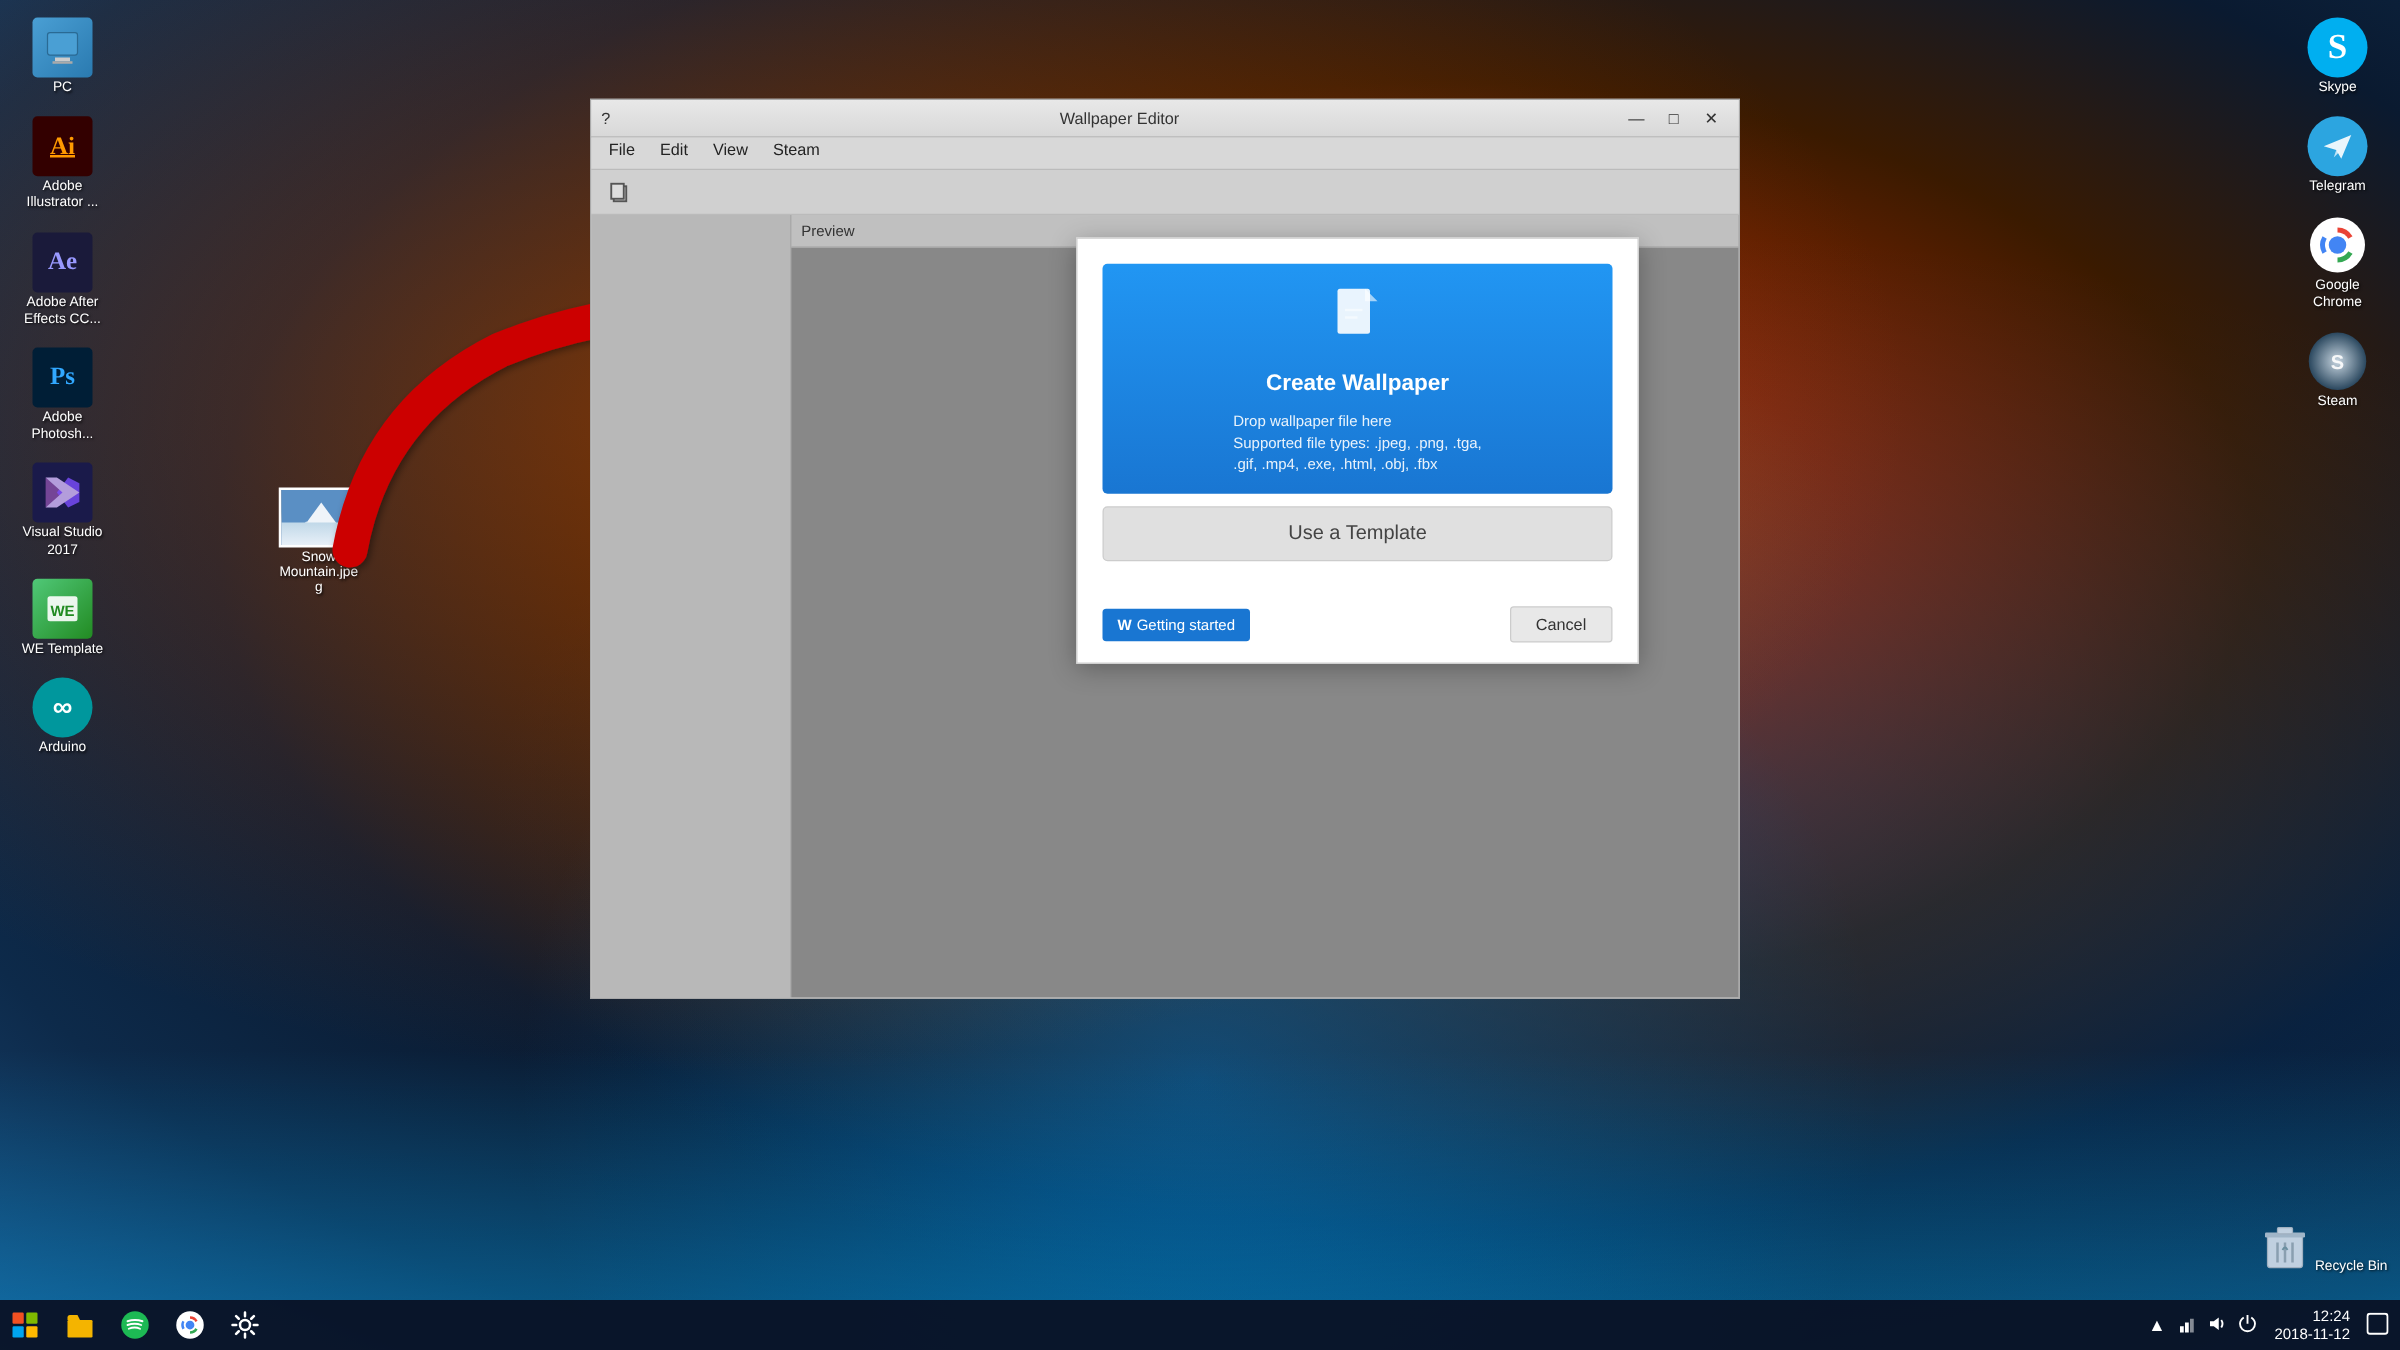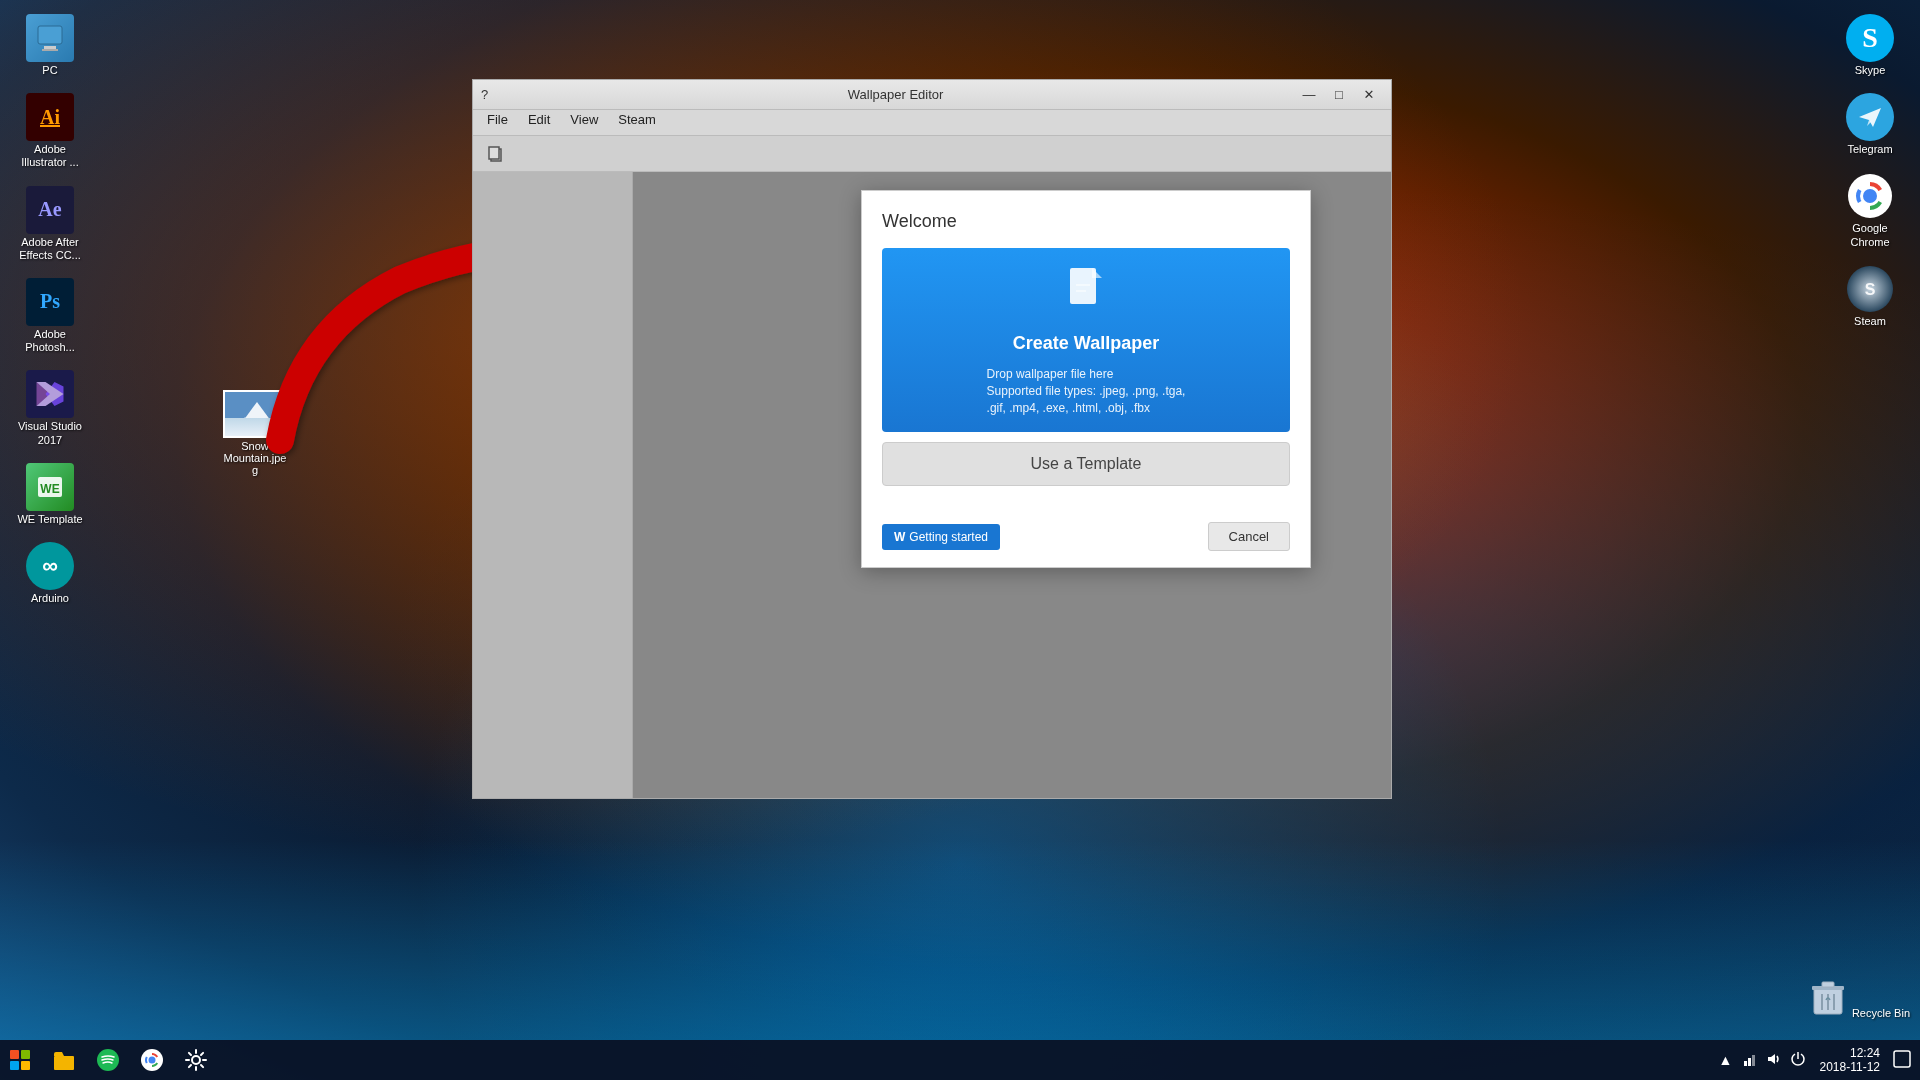--- a/index.html
+++ b/index.html
@@ -689,24 +689,26 @@
       <div class="we-toolbar-btn">
         <svg width="18" height="18" viewBox="0 0 18 18">
             <rect x="4" y="4" width="10" height="12" fill="none" stroke="#555" stroke-width="1.5"></rect>
             <rect x="2" y="2" width="10" height="12" fill="#ddd" stroke="#555" stroke-width="1.5"></rect>
           </svg>
       </div>
     </div>
     <div class="we-content">
       <div class="we-sidebar"></div>
       <div class="we-main">
+        <div class="we-preview-bar">
+          <span>Preview</span>
+        </div>
 
         <div class="welcome-dialog">
           <div class="dialog-content">
-            <div class="dialog-title">Welcome</div>
 
             <button class="create-wallpaper-btn">
               <div class="create-icon">
                 <svg width="40" height="48" viewBox="0 0 40 48">
                   <rect x="4" y="4" width="26" height="36" rx="2" fill="white" opacity="0.9"></rect>
                   <polygon points="26,4 36,14 26,14" fill="rgba(255,255,255,0.6)"></polygon>
                   <rect x="10" y="20" width="14" height="2" fill="rgba(255,255,255,0.5)"></rect>
                   <rect x="10" y="26" width="10" height="2" fill="rgba(255,255,255,0.5)"></rect>
                 </svg>
               </div>

